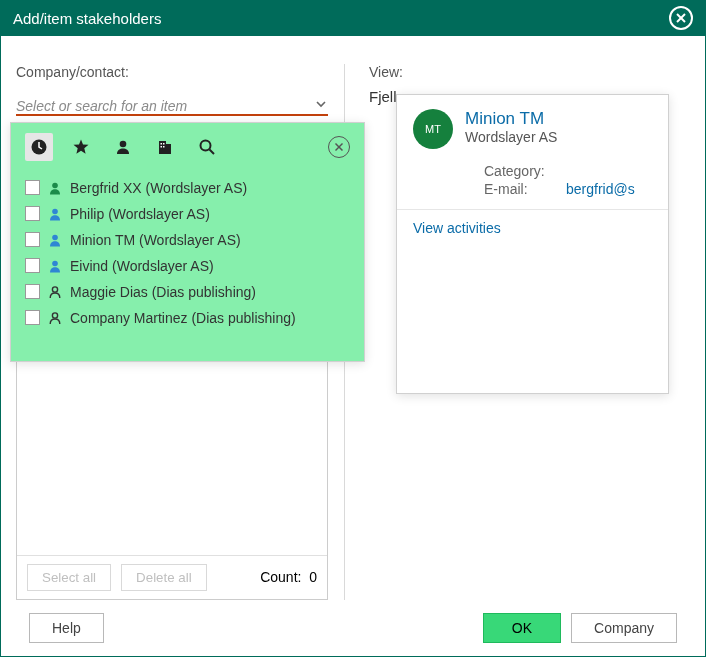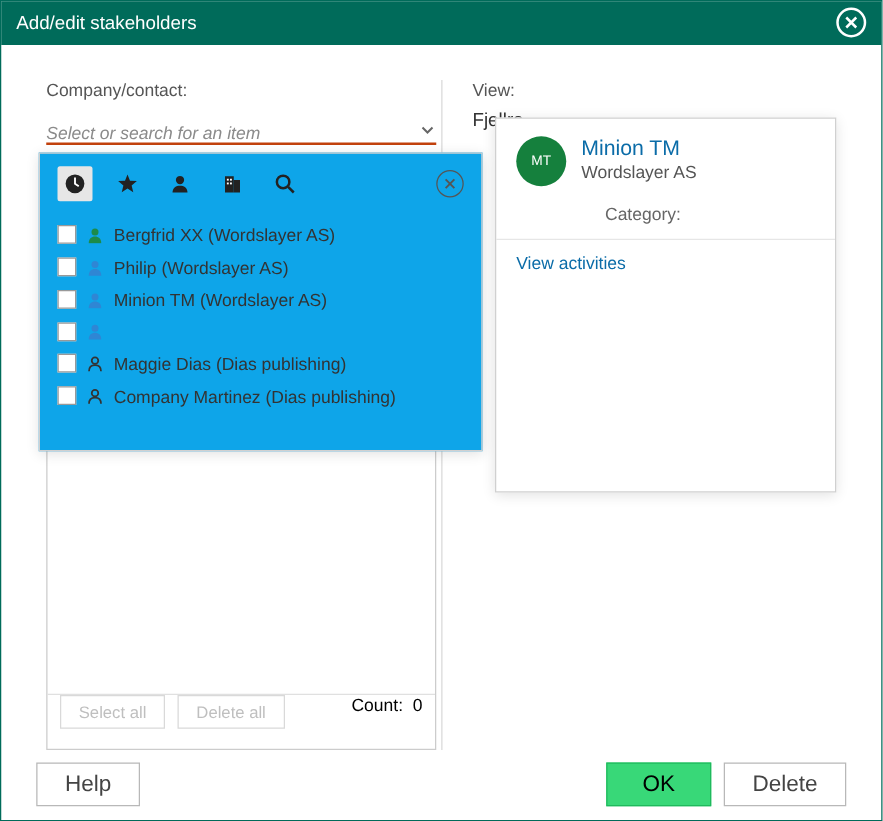--- a/index.html
+++ b/index.html
@@ -2,34 +2,34 @@
 <html><head>
 <meta charset="utf-8">
 <style>
   * { box-sizing: border-box; margin: 0; padding: 0; }
   body { font-family: "Segoe UI", Arial, sans-serif; font-size: 14px; color: #444; background: #fff; }
   .dialog { width: 706px; height: 657px; border: 1px solid #006b5a; display: flex; flex-direction: column; position: relative; }
   .titlebar { background: #006b5a; color: #fff; height: 38px; display: flex; align-items: center; padding: 0 12px; }
   .titlebar .title { font-size: 15px; flex: 1; }
   .close-btn { width: 24px; height: 24px; border: 2px solid #fff; border-radius: 50%; display: flex; align-items: center; justify-content: center; cursor: pointer; }
   .close-btn svg { stroke: #fff; }
-  .body { flex: 1; padding: 28px 36px 0 36px; display: flex; gap: 4px; position: relative; }
+  .body { flex: 1; padding: 28px 36px 0 15px; display: flex; gap: 16px; position: relative; }
   .leftcol { width: 312px; display: flex; flex-direction: column; position: relative; }
   .rightcol { flex: 1; padding-left: 24px; border-left: 1px solid #d9d9d9; }
   .label { color: #555; font-size: 14px; margin-bottom: 6px; }
   .combo { position: relative; border-bottom: 2px solid #c2410c; height: 30px; display: flex; align-items: flex-end; cursor: pointer; }
   .combo .placeholder { color: #8b8b8b; font-style: italic; flex: 1; }
   .combo .chev { margin-left: auto; }
   .combo .chev svg { stroke: #666; }
   .sale-value { font-size: 15px; color: #333; weight: 400; padding-top: 2px; }
   .dropdown {
     position: absolute;
     top: 58px; left: -6px;
     width: 355px;
-    background: #0ea5e9;
+    background: #86efac;
     border: 1px solid #d0d0d0;
     box-shadow: 0 2px 10px rgba(0,0,0,0.12);
     z-index: 5;
     padding: 10px 0 30px 0;
   }
   .dd-toolbar { display: flex; align-items: center; padding: 0 14px 8px 14px; gap: 14px; }
   .dd-tab { width: 28px; height: 28px; display:flex; align-items:center; justify-content:center; border-radius: 2px; cursor:pointer; }
   .dd-tab.active { background: #e6e6e6; }
   .dd-tab svg { fill: #222; }
   .dd-spacer { flex: 1; }
@@ -56,35 +56,35 @@
   .card-sub { color:#555; font-size:14px; }
   .card-meta { padding: 4px 16px 10px 68px; font-size:14px; }
   .meta-row { display:flex; gap:12px; margin-bottom:2px;margin-left:19px; }
   .meta-label { color:#666; width:70px; }
   .meta-val { color:#0b6ca8; overflow:hidden; white-space:nowrap; }
   .card-link { border-top:1px solid #e6e6e6; padding:10px 16px; color:#0b6ca8; cursor:pointer; }
   .pane-bottom {
     border:1px solid #ccc; height: 470px; margin-top: 14px; display:flex; flex-direction:column;
   }
   .pane-content { flex:1; }
-  .pane-foot { border-top:1px solid #e0e0e0; height:44px; display:flex; align-items:flex-start; padding:0 10px; gap:10px; }
+  .pane-foot { border-top:1px solid #e0e0e0; height:44px; display:flex; align-items:center; padding:0 10px; gap:10px; }
   .ghost-btn { border:1px solid #d9d9d9; color:#bfbfbf; background:#fff; padding:5px 14px; cursor:default; }
   .count { margin-left:auto; color:#000000; font-size:14px; }
   .footer { height:62px; display:flex; align-items:center; padding:0 28px; gap:10px; }
-  .btn { border:1px solid #b8b8b8; background:#fff; padding:6px 22px; cursor:pointer; font-size:18px; color:#444; }
+  .btn { border:1px solid #b8b8b8; background:#fff; padding:6px 22px; cursor:pointer; font-size:14px; color:#444; }
   .btn.primary { background:#38d878; border-color:#1fb95c; color:#000000; padding:6px 28px; }
   .footer .spacer { flex:1; }
 </style>
 </head>
 <body>
 
 <div class="dialog">
 
   <div class="titlebar">
-    <div class="title">Add/edit stakeholders</div>
+    <div class="title">Add/item stakeholders</div>
     <div class="close-btn">
       <svg width="12" height="12" viewBox="0 0 12 12">
           <line x1="2" y1="2" x2="10" y2="10" stroke-width="2"></line>
           <line x1="10" y1="2" x2="2" y2="10" stroke-width="2"></line>
         </svg>
     </div>
   </div>
 
   <div class="body">
 
@@ -166,20 +166,21 @@
                   <path d="M2 13.5 C2 9.8 4.3 8.2 7 8.2 C9.7 8.2 12 9.8 12 13.5 Z" fill="#2f86d4"></path>
                 </svg></span>
               <span class="name">Minion TM (Wordslayer AS)</span>
             </div>
             <div class="dd-item">
               <span class="chk"></span>
               <span class="person-icon"><svg width="14" height="14" viewBox="0 0 14 14">
                   <circle cx="7" cy="4.5" r="2.8" fill="#2f86d4"></circle>
                   <path d="M2 13.5 C2 9.8 4.3 8.2 7 8.2 C9.7 8.2 12 9.8 12 13.5 Z" fill="#2f86d4"></path>
                 </svg></span>
+              <span class="name">Eivind (Wordslayer AS)</span>
             </div>
             <div class="dd-item">
               <span class="chk"></span>
               <span class="person-icon"><svg width="14" height="14" viewBox="0 0 14 14">
                   <circle cx="7" cy="4.5" r="2.6" fill="none" stroke="#333333" stroke-width="1.4"></circle>
                   <path d="M2.2 13 C2.2 9.5 4.5 8 7 8 C9.5 8 11.8 9.5 11.8 13" fill="none" stroke="#333333" stroke-width="1.4"></path>
                 </svg></span>
               <span class="name">Maggie Dias (Dias publishing)</span>
             </div>
             <div class="dd-item">
@@ -216,26 +217,30 @@
         <div class="avatar">MT</div>
         <div>
           <div class="card-title">Minion TM</div>
           <div class="card-sub">Wordslayer AS</div>
         </div>
       </div>
       <div class="card-meta">
         <div class="meta-row">
           <div class="meta-label">Category:</div>
         </div>
+        <div class="meta-row">
+          <div class="meta-label">E-mail:</div>
+          <div class="meta-val">bergfrid@s</div>
+        </div>
       </div>
       <div class="card-link">View activities</div>
     </div>
 
   </div>
 
   <div class="footer">
     <button class="btn">Help</button>
     <div class="spacer"></div>
     <button class="btn primary">OK</button>
-    <button class="btn">Delete</button>
+    <button class="btn">Company</button>
   </div>
 
 </div>
 
 </body></html>

